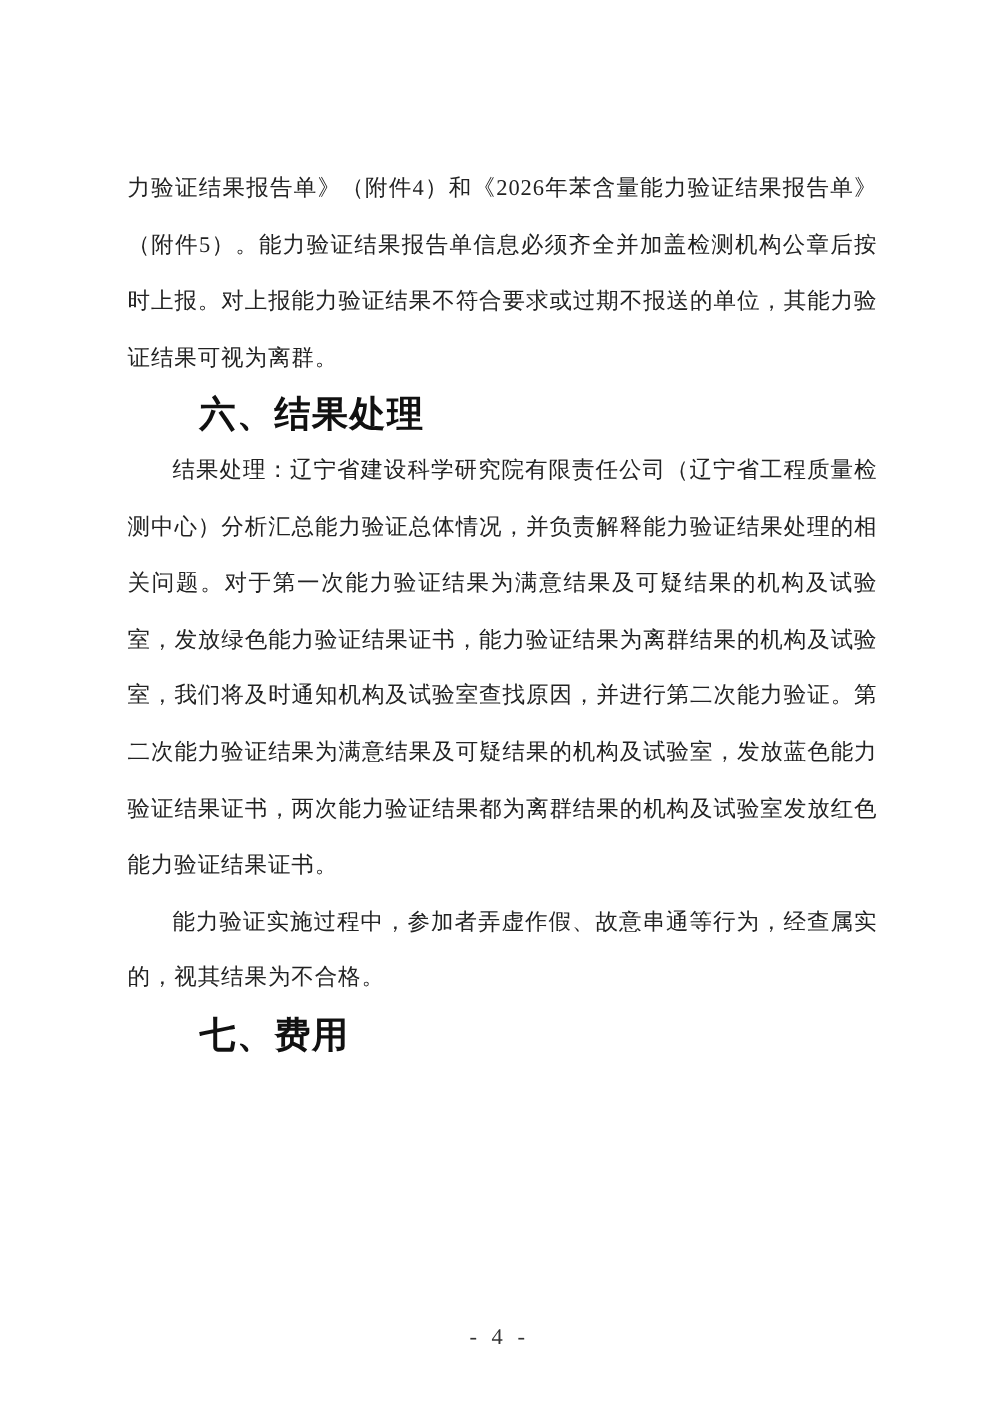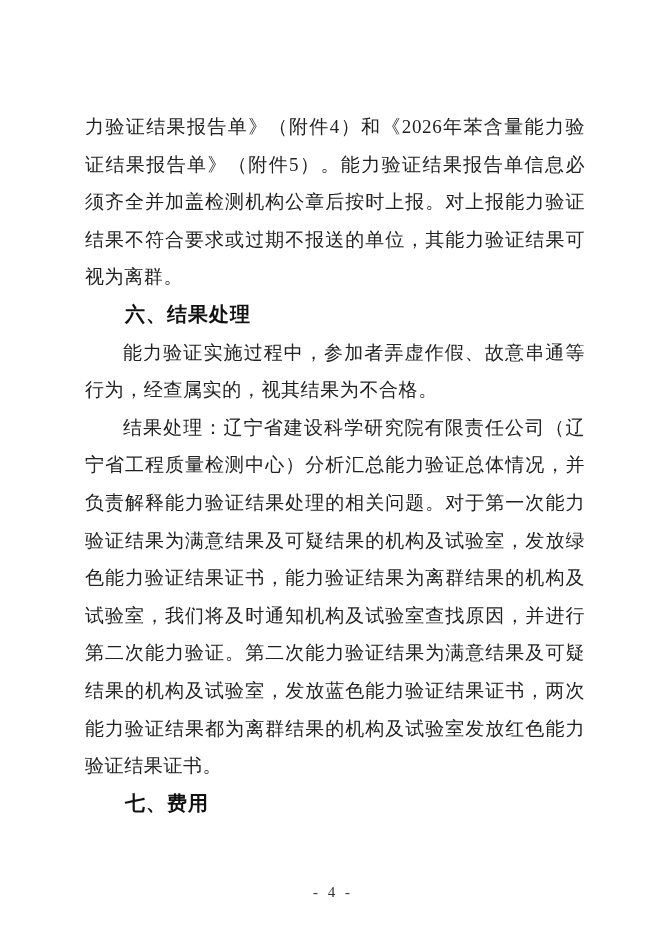--- a/index.html
+++ b/index.html
@@ -16,33 +16,33 @@
     font-family: "Liberation Serif", "DejaVu Serif", serif;
   }
   .content {
     position: absolute;
     left: 85px;
     top: 108px;
     width: 500px;
   }
   .para {
     margin: 0;
-    font-size: 19px;
+    font-size: 15px;
     line-height: 37.6px;
     color: #222222;
     text-align: justify;
     text-justify: inter-ideograph;
     letter-spacing: 0.6px;
   }
   .indent {
     text-indent: 2em;
   }
   .heading {
     margin: 0;
-    font-size: 20px;
+    font-size: 24px;
     line-height: 37.6px;
     font-weight: 700;
     color: #111111;
     text-indent: 2em;
     letter-spacing: 1px;
     font-family: "Liberation Sans", "DejaVu Sans", sans-serif;
   }
   .page-footer {
     position: absolute;
     left: 0;
@@ -58,23 +58,23 @@
 </head>
 <body>
 
 <div class="page">
   <div class="content">
 
     <p class="para">力验证结果报告单》（附件4）和《2026年苯含量能力验证结果报告单》（附件5）。能力验证结果报告单信息必须齐全并加盖检测机构公章后按时上报。对上报能力验证结果不符合要求或过期不报送的单位，其能力验证结果可视为离群。</p>
 
     <h2 class="heading">六、结果处理</h2>
 
+    <p class="para indent">结果处理：辽宁省建设科学研究院有限责任公司（辽宁省工程质量检测中心）分析汇总能力验证总体情况，并负责解释能力验证结果处理的相关问题。对于第一次能力验证结果为满意结果及可疑结果的机构及试验室，发放绿色能力验证结果证书，能力验证结果为离群结果的机构及试验室，我们将及时通知机构及试验室查找原因，并进行第二次能力验证。第二次能力验证结果为满意结果及可疑结果的机构及试验室，发放蓝色能力验证结果证书，两次能力验证结果都为离群结果的机构及试验室发放红色能力验证结果证书。</p>
+
     <p class="para indent">能力验证实施过程中，参加者弄虚作假、故意串通等行为，经查属实的，视其结果为不合格。</p>
-
-    <p class="para indent">结果处理：辽宁省建设科学研究院有限责任公司（辽宁省工程质量检测中心）分析汇总能力验证总体情况，并负责解释能力验证结果处理的相关问题。对于第一次能力验证结果为满意结果及可疑结果的机构及试验室，发放绿色能力验证结果证书，能力验证结果为离群结果的机构及试验室，我们将及时通知机构及试验室查找原因，并进行第二次能力验证。第二次能力验证结果为满意结果及可疑结果的机构及试验室，发放蓝色能力验证结果证书，两次能力验证结果都为离群结果的机构及试验室发放红色能力验证结果证书。</p>
 
     <h2 class="heading">七、费用</h2>
 
 
 
   </div>
 
   <div class="page-footer">- 4 -</div>
 </div>
 

